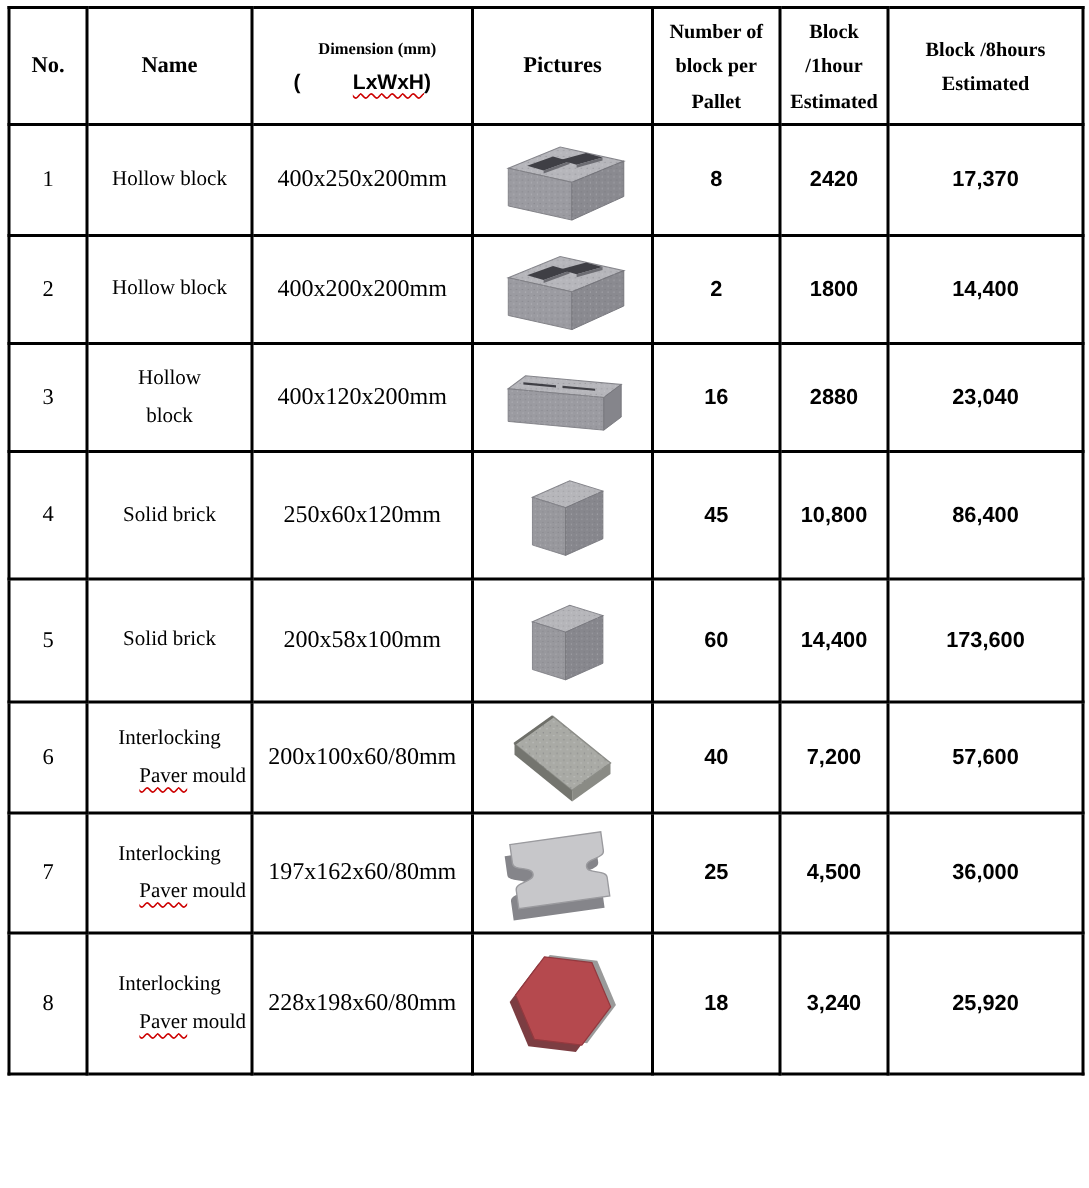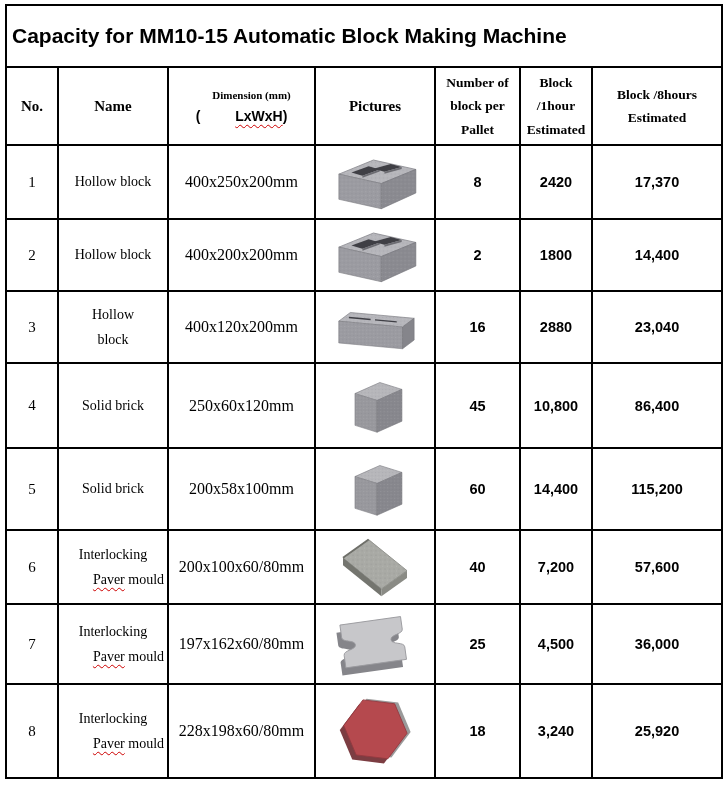--- a/index.html
+++ b/index.html
@@ -141,23 +141,20 @@
     <colgroup>
       <col class="c-no">
         <col class="c-name">
         <col class="c-dim">
         <col class="c-pic">
       <col class="c-pallet">
         <col class="c-hour">
         <col class="c-8hour">
     </colgroup>
     <tbody>
-      <tr class="title-row">
-        <td colspan="7">Capacity for MM10-15 Automatic Block Making Machine</td>
-      </tr>
       <tr class="header-row">
         <td class="th serif">No.</td>
         <td class="th serif">Name</td>
         <td class="th">
           <div class="dim-line1 serif">Dimension (mm)</div>
           <div class="dim-line2"><span>( </span><span class="squiggle">LxWxH</span><span>)</span></div>
         </td>
         <td class="th serif">Pictures</td>
         <td class="th serif small multiline">Number of
 block per
@@ -227,21 +224,21 @@
           <td class="no-cell">5</td>
           <td class="name-cell">
             <div><span>Solid</span> <span>brick</span></div>
           </td>
           <td class="dim-cell">200x58x100mm</td>
           <td class="pic-cell"><svg class="pic-solid-brick">
               <use href="#pic-solid-brick"></use>
             </svg></td>
           <td class="num-cell">60</td>
           <td class="num-cell">14,400</td>
-          <td class="num-cell">115,200</td>
+          <td class="num-cell">173,600</td>
         </tr>
         <tr class="data-row row-6">
           <td class="no-cell">6</td>
           <td class="name-cell">
             <div><span>Interlocking</span></div>
             <div><span class="squiggle">Paver</span> <span>mould</span></div>
           </td>
           <td class="dim-cell">200x100x60/80mm</td>
           <td class="pic-cell"><svg class="pic-paver-rect">
               <use href="#pic-paver-rect"></use>

